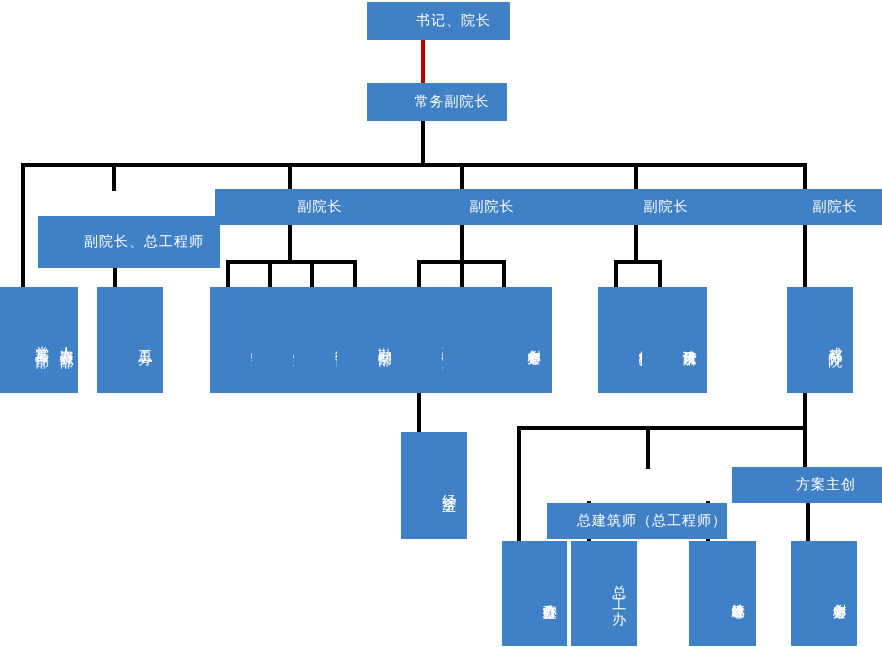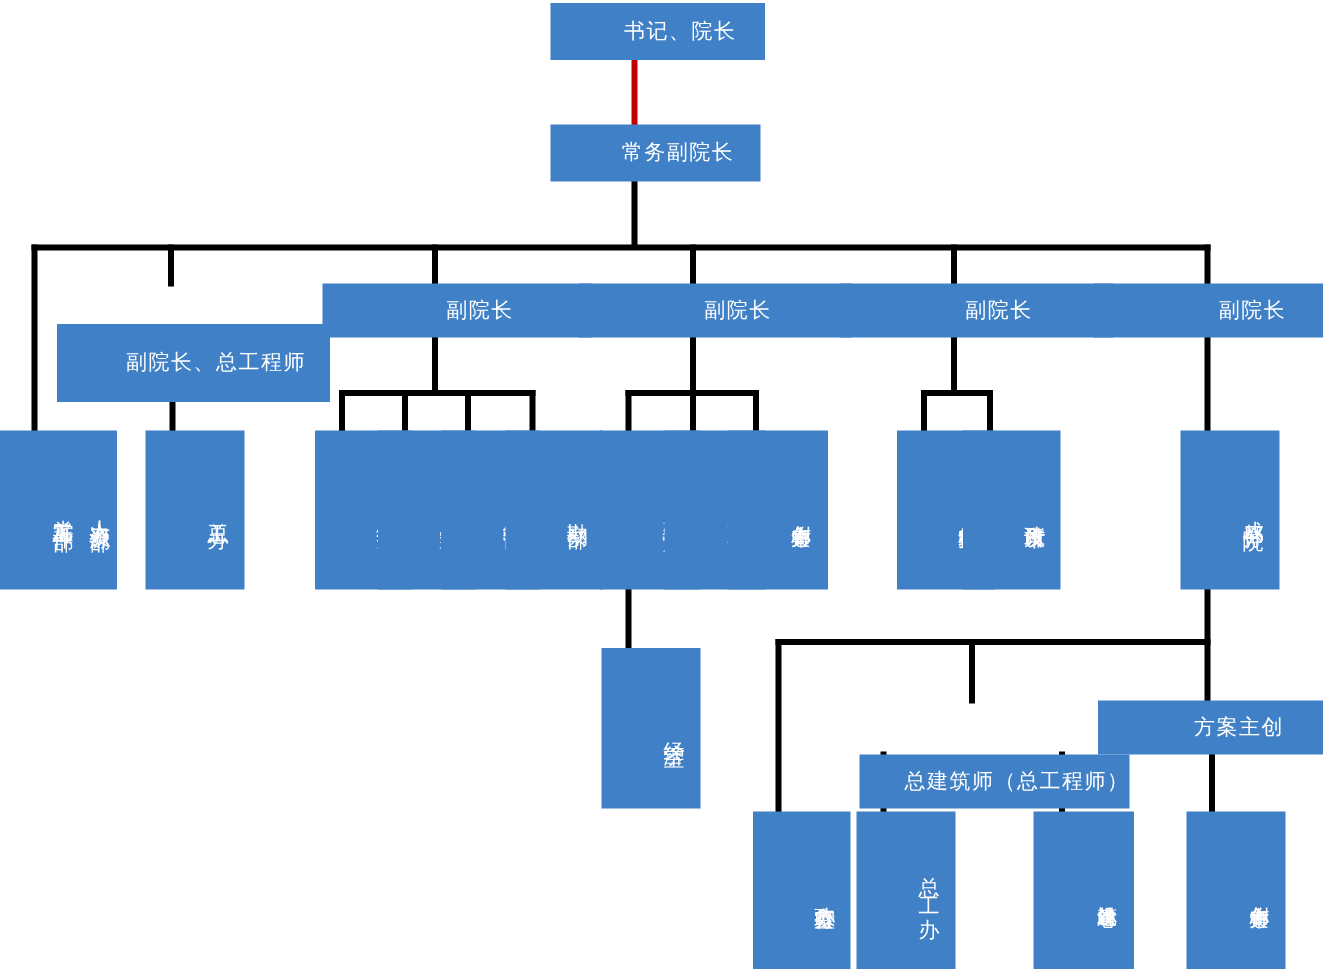--- a/index.html
+++ b/index.html
@@ -104,21 +104,21 @@
   <div class="node vnode" style="left:337px;top:287px;width:35px;height:106px;">勘察部</div>
   <div class="node vnode" style="left:400px;top:287px;width:37px;height:106px;">建筑设计所</div>
   <div class="node vnode" style="left:443px;top:287px;width:37px;height:106px;">古建研究所</div>
   <div class="node vnode" style="left:485px;top:287px;width:37px;height:106px;font-size:13px;letter-spacing:0;">方案创作中心</div>
   <div class="node vnode" style="left:598px;top:287px;width:35px;height:106px;letter-spacing:0;">纪检督察室</div>
   <div class="node vnode" style="left:642px;top:287px;width:35px;height:106px;letter-spacing:0;">市政设计所</div>
   <div class="node vnode" style="left:787px;top:287px;width:36px;height:106px;">成都分院</div>
 
   <div class="node vnode" style="left:401px;top:432px;width:36px;height:107px;">经济室</div>
 
-  <div class="node" style="left:573px;top:467px;width:150px;height:36px;margin-top:36px;">总建筑师（总工程师）</div>
+  <div class="node" style="left:547px;top:467px;width:150px;height:36px;margin-top:36px;">总建筑师（总工程师）</div>
   <div class="node" style="left:732px;top:467px;width:128px;height:36px;">方案主创</div>
 
   <div class="node vnode" style="left:502px;top:541px;width:35px;height:105px;letter-spacing:0;">行政办公室</div>
   <div class="node vnode spaced" style="left:571px;top:541px;width:36px;height:105px;">总工办</div>
   <div class="node vnode" style="left:689px;top:541px;width:37px;height:105px;letter-spacing:0;font-size:13px;">建筑设计中心</div>
   <div class="node vnode" style="left:791px;top:541px;width:36px;height:105px;letter-spacing:0;font-size:13px;">方案创作中心</div>
 
 </div>
 
 </body></html>

